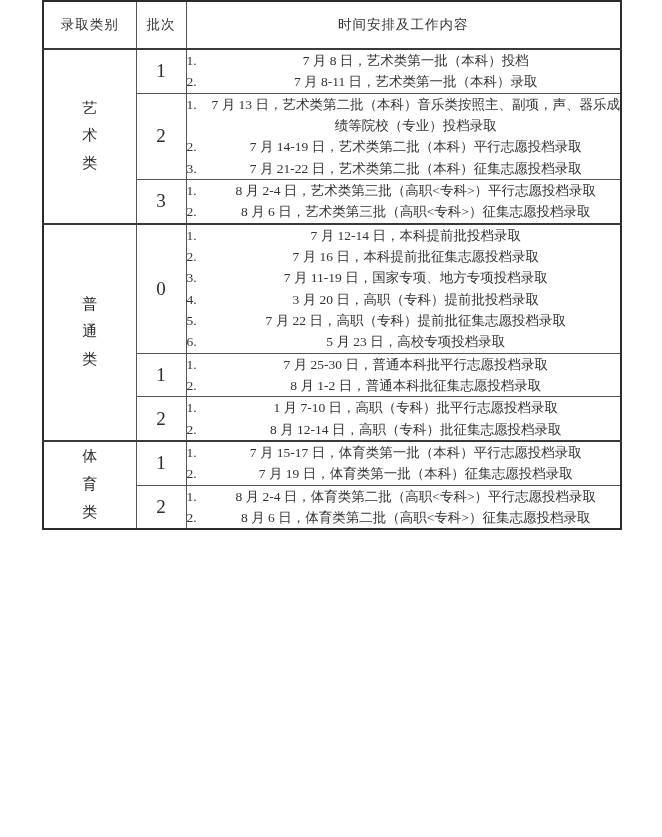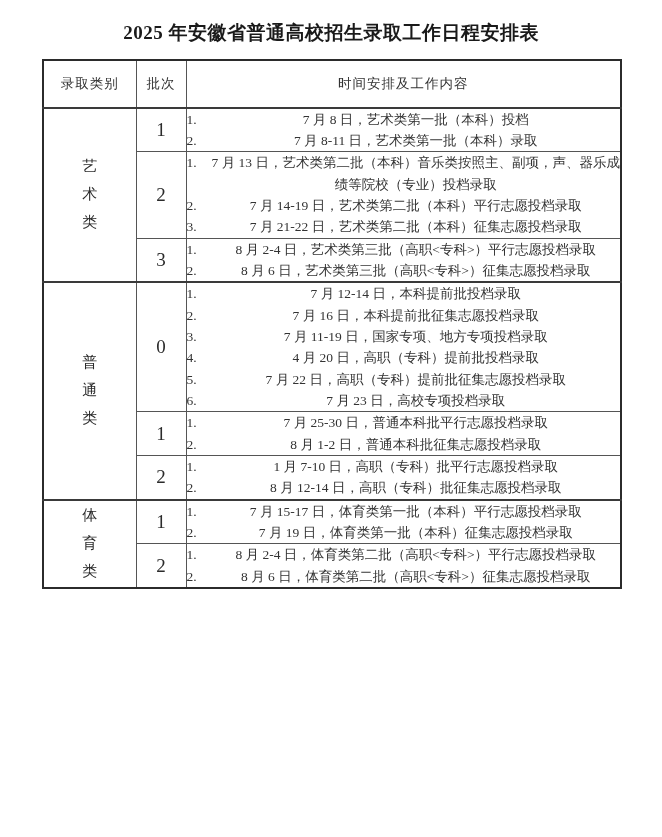--- a/index.html
+++ b/index.html
@@ -124,21 +124,20 @@
     width: 20px;
     text-align: left;
     color: #333333;
   }
 </style>
 </head>
 <body>
 
 <div class="page">
 
-  <div class="doc-title">2025 年安徽省普通高校招生录取工作日程安排表</div>
 
   <div class="table-wrap">
     <table class="schedule">
       <colgroup>
         <col class="c-category">
         <col class="c-batch">
         <col class="c-content">
       </colgroup>
       <tbody id="table-body">
         <tr class="hdr">
@@ -176,23 +175,23 @@
             </td>
           </tr>
           <tr class="group-start">
             <td class="category" rowspan="3"><div class="vlabel"><span>普</span><span>通</span><span>类</span></div></td>
             <td class="batch">0</td>
             <td class="content">
               <ol class="items">
                 <li>7 月 12-14 日，本科提前批投档录取</li>
                 <li>7 月 16 日，本科提前批征集志愿投档录取</li>
                 <li>7 月 11-19 日，国家专项、地方专项投档录取</li>
-                <li>4 月 20 日，高职（专科）提前批投档录取</li>
+                <li>3 月 20 日，高职（专科）提前批投档录取</li>
                 <li>7 月 22 日，高职（专科）提前批征集志愿投档录取</li>
-                <li>7 月 23 日，高校专项投档录取</li>
+                <li>5 月 23 日，高校专项投档录取</li>
               </ol>
             </td>
           </tr>
           <tr>
             <td class="batch">1</td>
             <td class="content">
               <ol class="items">
                 <li>7 月 25-30 日，普通本科批平行志愿投档录取</li>
                 <li>8 月 1-2 日，普通本科批征集志愿投档录取</li>
               </ol>

